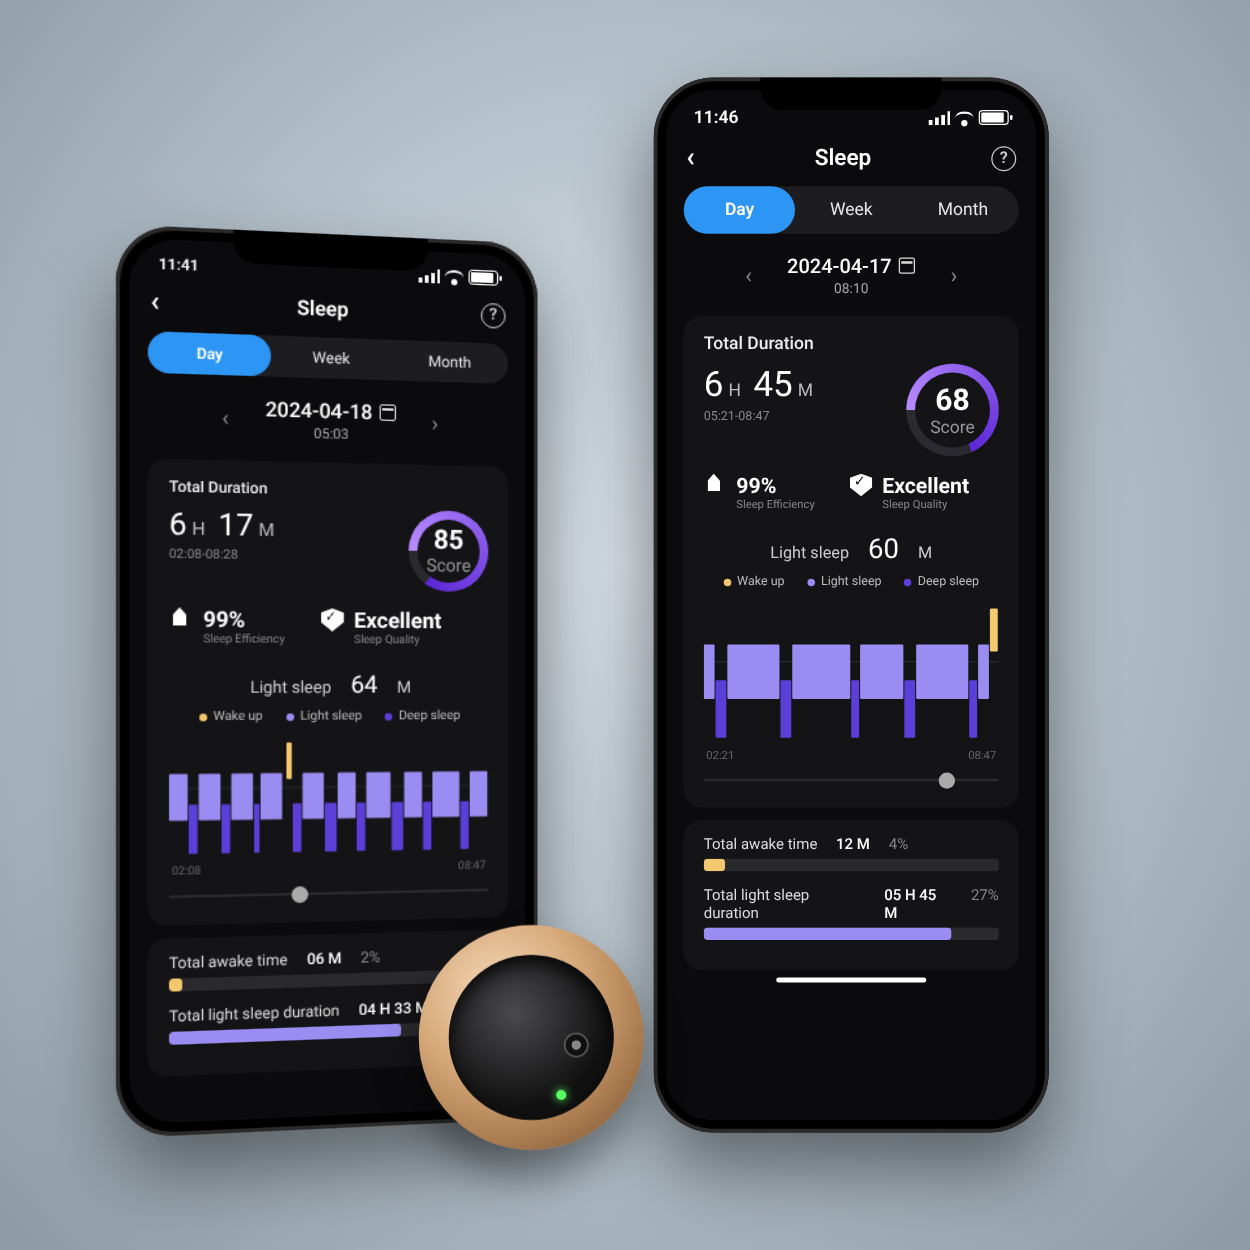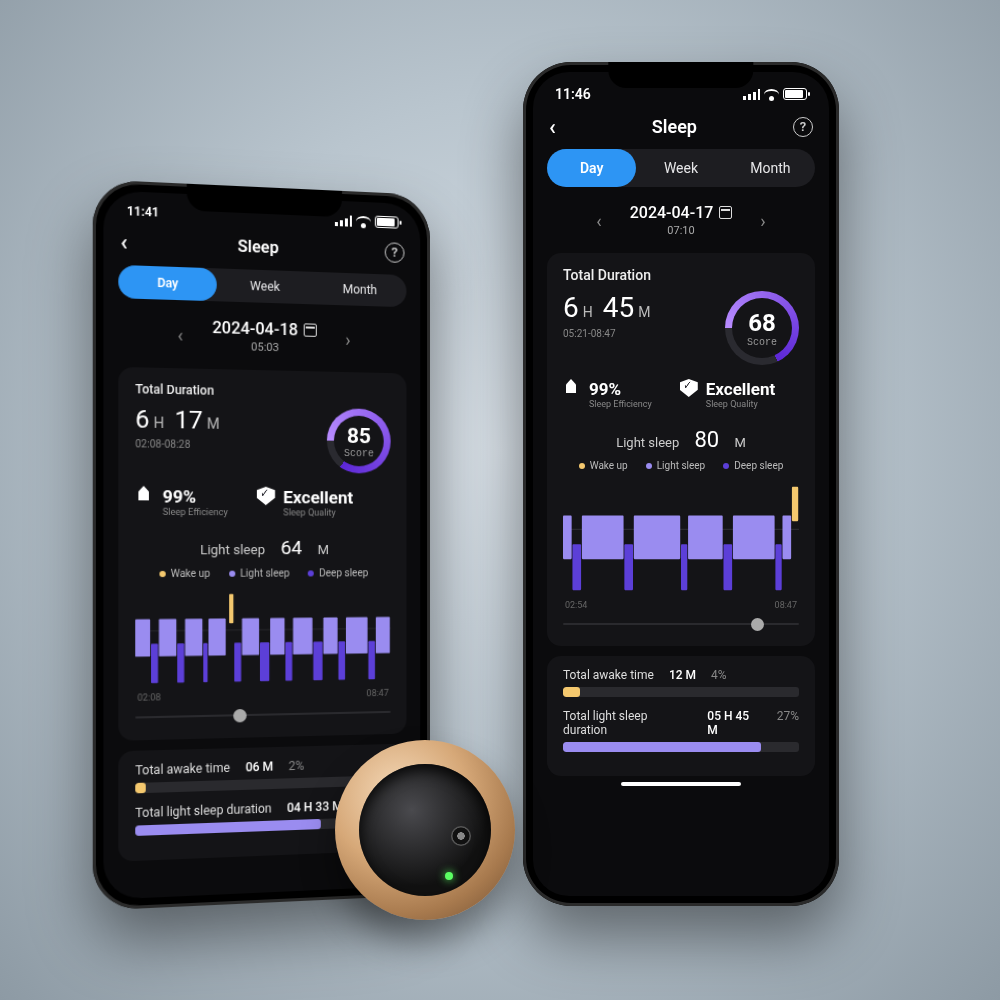--- a/index.html
+++ b/index.html
@@ -83,21 +83,21 @@
   .card h4 { font-size:14px; font-weight:500; color:#eee; }
   .durrow { display:flex; align-items:flex-start; justify-content:space-between; margin-top:8px;}
   .dur { font-size:28px; font-weight:400; display:flex; align-items:baseline; gap:4px;}
   .dur .u { font-size:14px; color:#bbb; margin-right:6px;}
   .range { font-size:10px; color:#888; margin-top:4px;}
   .scorecircle {
     width:74px;height:74px;border-radius:50%;position:relative;
     display:flex;align-items:center;justify-content:center;flex-direction:column;
   }
   .scorecircle .num{font-size:24px;font-weight:700;}
-  .scorecircle .lbl{font-size:10px;color:#999;font-family:Liberation Mono, monospace;}
+  .scorecircle .lbl{font-size:14px;color:#999;}
   .metrics { display:flex; gap:28px; margin-top:14px; }
   .metric { display:flex; gap:8px; align-items:flex-start;}
   .metric .ic{width:18px;height:18px;filter:brightness(2);}
   .metric .v{font-size:17px;font-weight:700;}
   .metric .l{font-size:9px;color:#888;}
   .rocket{position:relative;}
   .rocket::before{content:"";position:absolute;left:3px;top:0;width:10px;height:14px;background:#fff;clip-path:polygon(50% 0,100% 40%,100% 100%,0 100%,0 40%);}
   .shield{position:relative;}
   .shield::before{content:"";position:absolute;inset:0;background:#fff;clip-path:polygon(50% 0,100% 18%,100% 60%,50% 100%,0 60%,0 18%);}
   .shield::after{content:"✓";position:absolute;left:3px;top:-1px;font-size:12px;color:#141417;font-weight:700;}
@@ -304,21 +304,21 @@
       <div>Week</div>
       <div>Month</div>
     </div>
     <div class="daterow">
       <span class="arr">‹</span>
       <div class="mid">
         <div class="date">
             <span>2024-04-17</span>
             <span class="cal-ic"></span>
           </div>
-        <div class="time">07:10</div>
+        <div class="time">08:10</div>
       </div>
       <span class="arr">›</span>
     </div>
     <div class="card">
       <h4>Total Duration</h4>
       <div class="durrow">
         <div>
           <div class="dur">
             <span>6</span>
               <span class="u">H</span>
@@ -343,21 +343,21 @@
         </div>
         <div class="metric">
           <span class="ic shield"></span>
           <div>
               <div class="v">Excellent</div>
               <div class="l">Sleep Quality</div>
             </div>
         </div>
       </div>
       <div class="stagehdr">
-        <span>Light sleep</span>&nbsp;<span class="big">80</span>&nbsp;<span>M</span>
+        <span>Light sleep</span>&nbsp;<span class="big">60</span>&nbsp;<span>M</span>
       </div>
       <div class="legend">
         <span>
             <span class="dot" style="background:#f4c86e"></span>
             <span>Wake up</span>
           </span>
         <span>
             <span class="dot" style="background:#9a8cf0"></span>
             <span>Light sleep</span>
           </span>
@@ -377,21 +377,21 @@
             <rect x="150" width="8" y="55" height="40" fill="#5c3fd8" rx="1"></rect>
             <rect x="159" width="44" y="30" height="38" fill="#9a8cf0" rx="1"></rect>
             <rect x="204.00000000000003" width="11" y="55" height="40" fill="#5c3fd8" rx="1"></rect>
             <rect x="216" width="53" y="30" height="38" fill="#9a8cf0" rx="1"></rect>
             <rect x="270" width="8" y="55" height="40" fill="#5c3fd8" rx="1"></rect>
             <rect x="279" width="11" y="30" height="38" fill="#9a8cf0" rx="1"></rect>
             <rect x="291" width="8" y="5" height="30" fill="#f4c86e" rx="1"></rect>
           </svg>
       </div>
       <div class="axis">
-        <span>02:54</span>
+        <span>02:21</span>
           <span>08:47</span>
       </div>
       <div class="scrub">
         <div class="thumb" style="left: calc(82% - 6px);"></div>
       </div>
     </div>
     <div class="breakdown">
       <div class="brow">
         <div class="lab"><span>Total awake time</span>&nbsp;<span class="val">12 M</span>&nbsp;<span class="pct">4%</span></div>
         <div class="bar">

